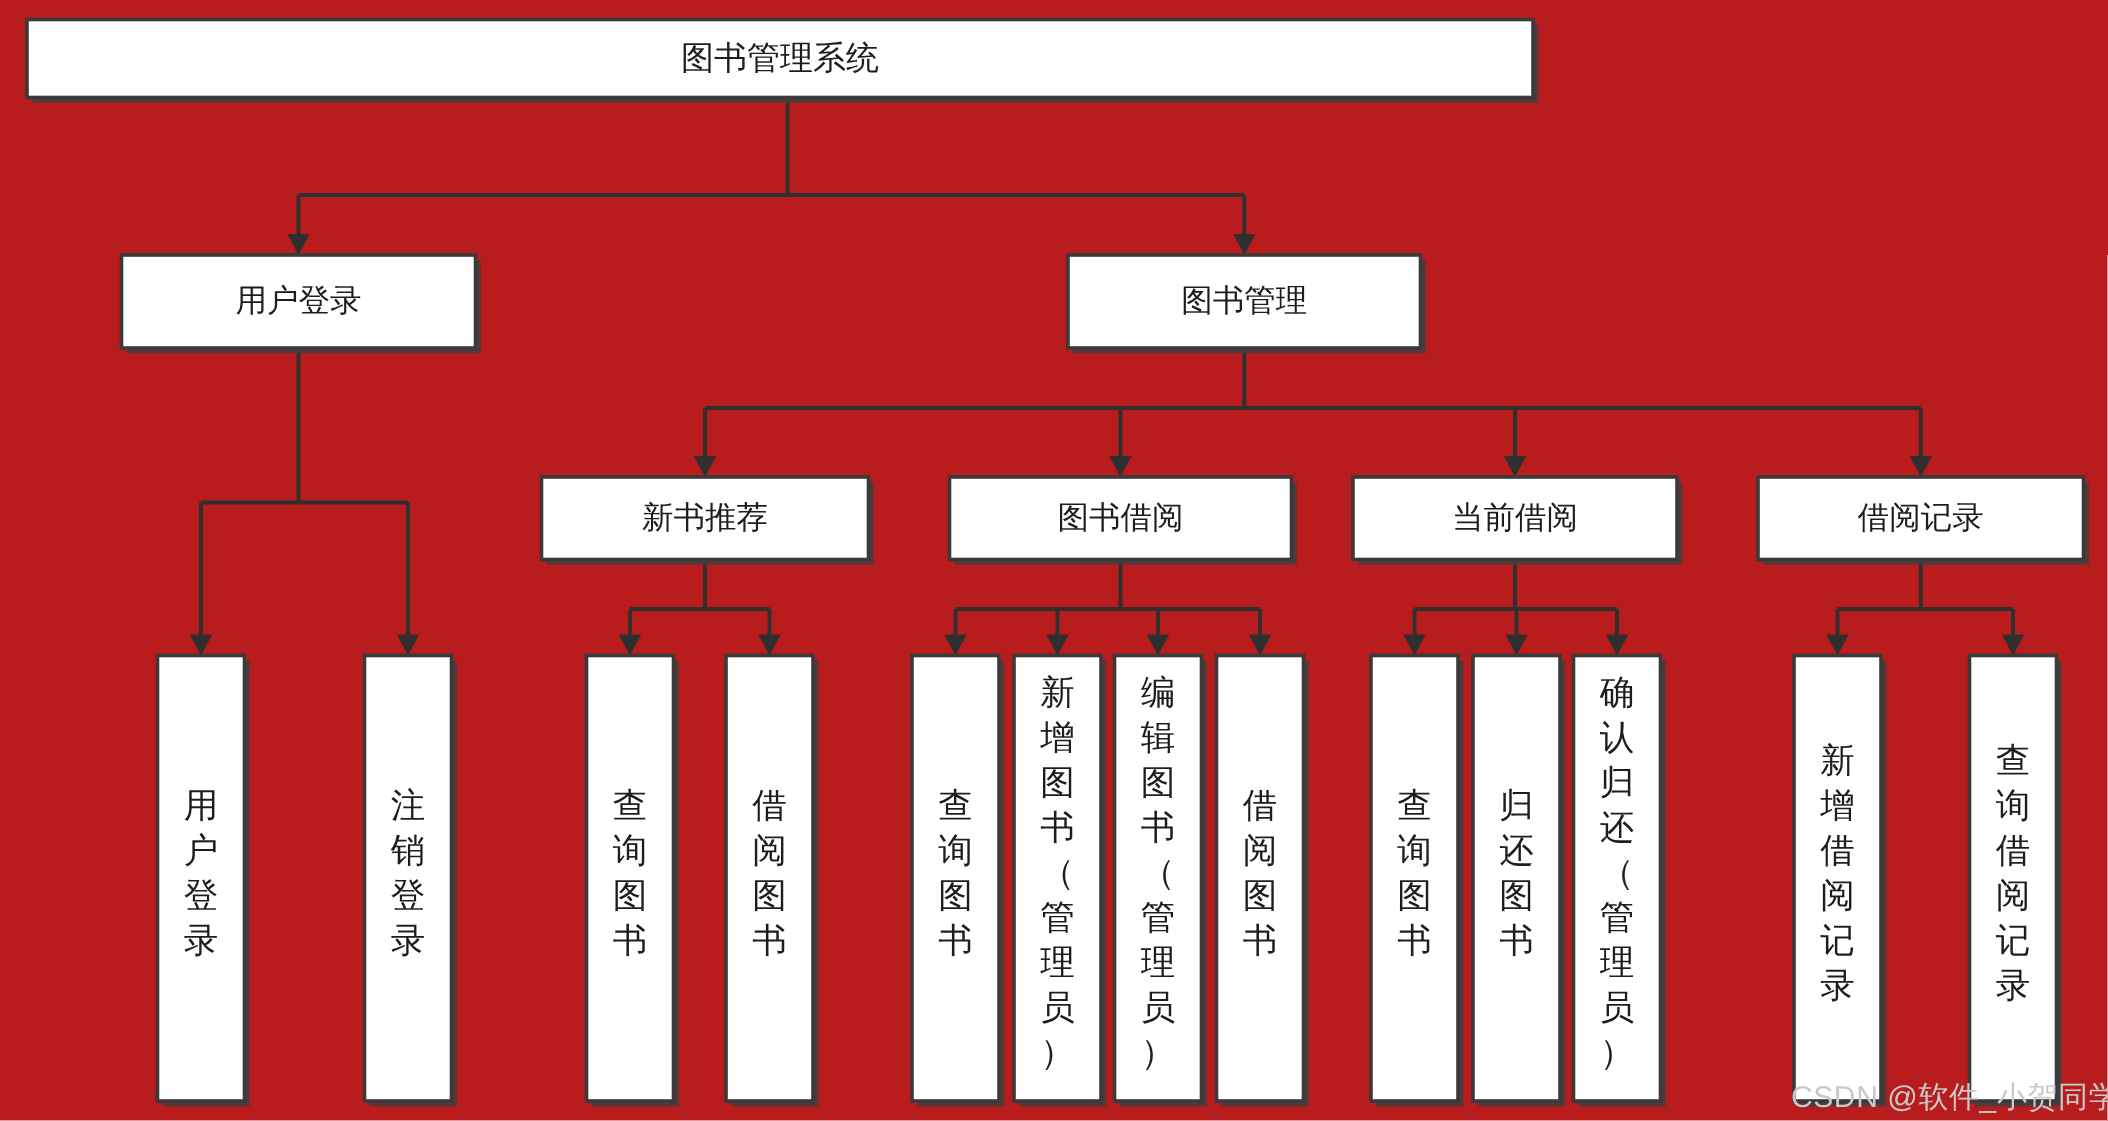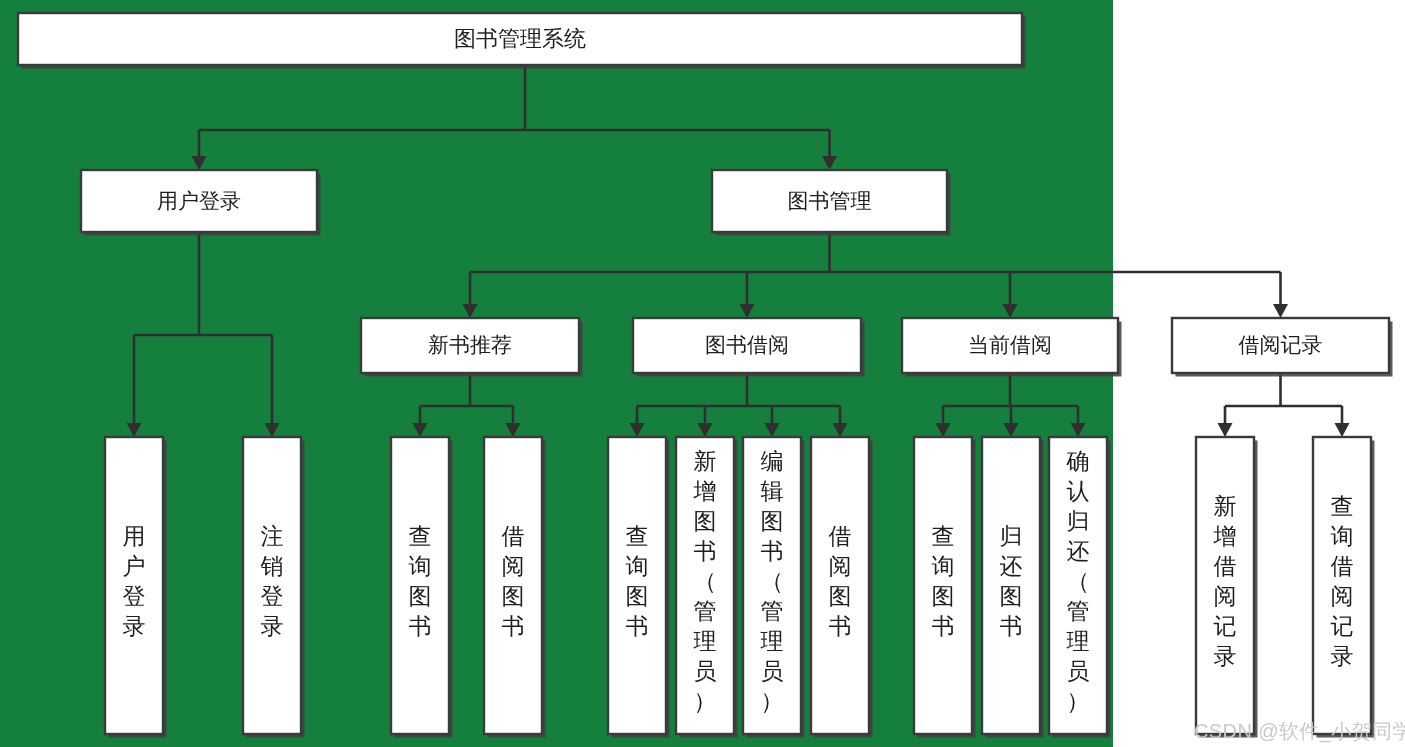--- a/index.html
+++ b/index.html
@@ -1,18 +1,18 @@
 <!DOCTYPE html>
 <html><head>
 <meta charset="utf-8">
 <style>
   html,body{margin:0;padding:0;background:#ffffff;}
   body{width:1405px;height:747px;overflow:hidden;
        font-family:"Liberation Sans","DejaVu Sans",sans-serif;}
-  #diagram-root{position:relative;width:1113px;height:747px;background:#15803d;}
+  #diagram-root{position:relative;width:1405px;height:747px;background:#b91c1c;}
   svg#tree{position:absolute;left:0;top:0;width:1405px;height:747px;display:block;}
   .node-rect{fill:#ffffff;stroke:#3a3a3a;stroke-width:2.4;}
   .node-shadow{fill:#3f3f3f;opacity:.85;}
   .edge{stroke:#2f2f2f;stroke-width:2.6;fill:none;stroke-linecap:butt;}
   .arrow-head{fill:#2f2f2f;}
   .node-label{fill:#1d1d1d;font-family:"Liberation Sans","DejaVu Sans",sans-serif;
               font-size:21px;text-anchor:middle;dominant-baseline:middle;}
   .node-label.root{font-size:22px;}
   .leaf-label{fill:#1d1d1d;font-family:"Liberation Sans","DejaVu Sans",sans-serif;
               font-size:23px;}

